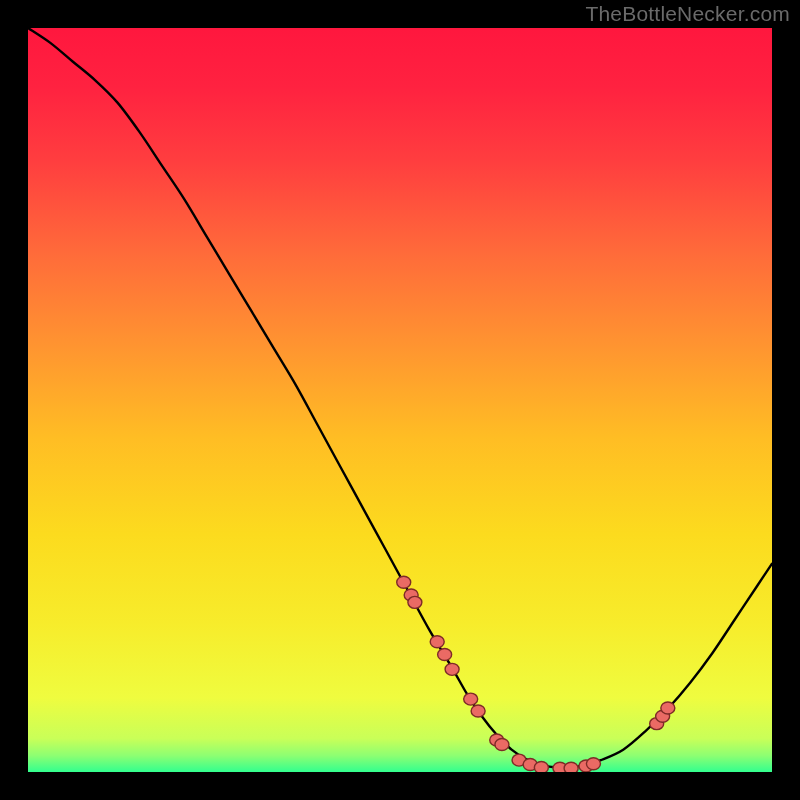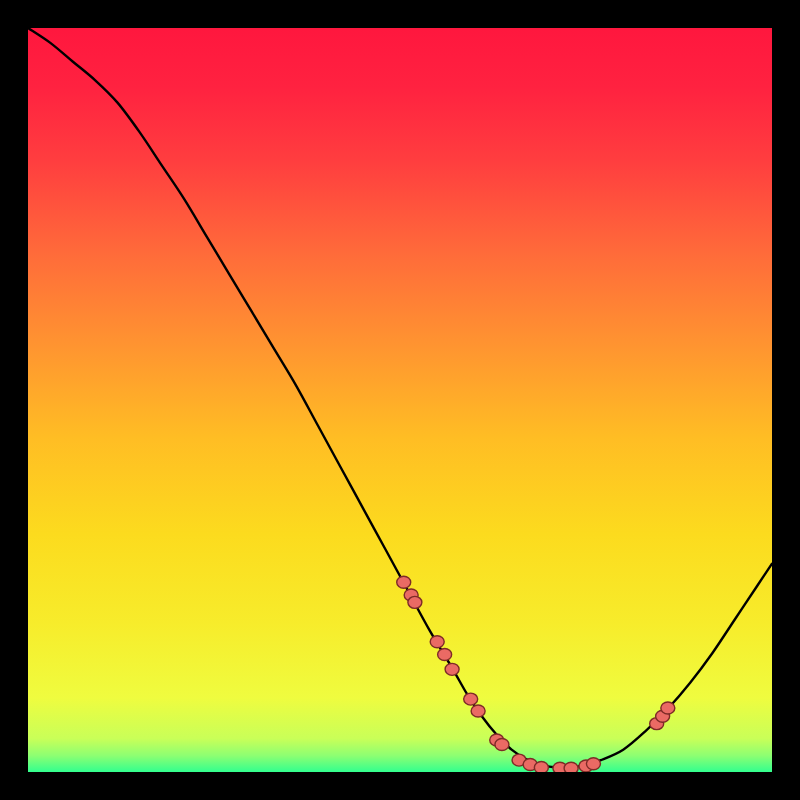--- a/index.html
+++ b/index.html
@@ -42,20 +42,21 @@
     top: 0;
     width: 744px;
     height: 744px;
     display: block;
   }
 </style>
 </head>
 <body>
 
 <div class="frame">
+  <div class="watermark">TheBottleNecker.com</div>
   <div class="plot-area">
     <svg viewBox="0 0 744 744">
       <defs>
         <linearGradient id="bg-grad" x1="0" y1="0" x2="0" y2="1">
             <stop offset="0.00%" stop-color="#ff173e"></stop>
             <stop offset="8.00%" stop-color="#ff2240"></stop>
             <stop offset="18.00%" stop-color="#ff3e3f"></stop>
             <stop offset="30.00%" stop-color="#ff6a3a"></stop>
             <stop offset="42.00%" stop-color="#ff9231"></stop>
             <stop offset="55.00%" stop-color="#ffbd24"></stop>

